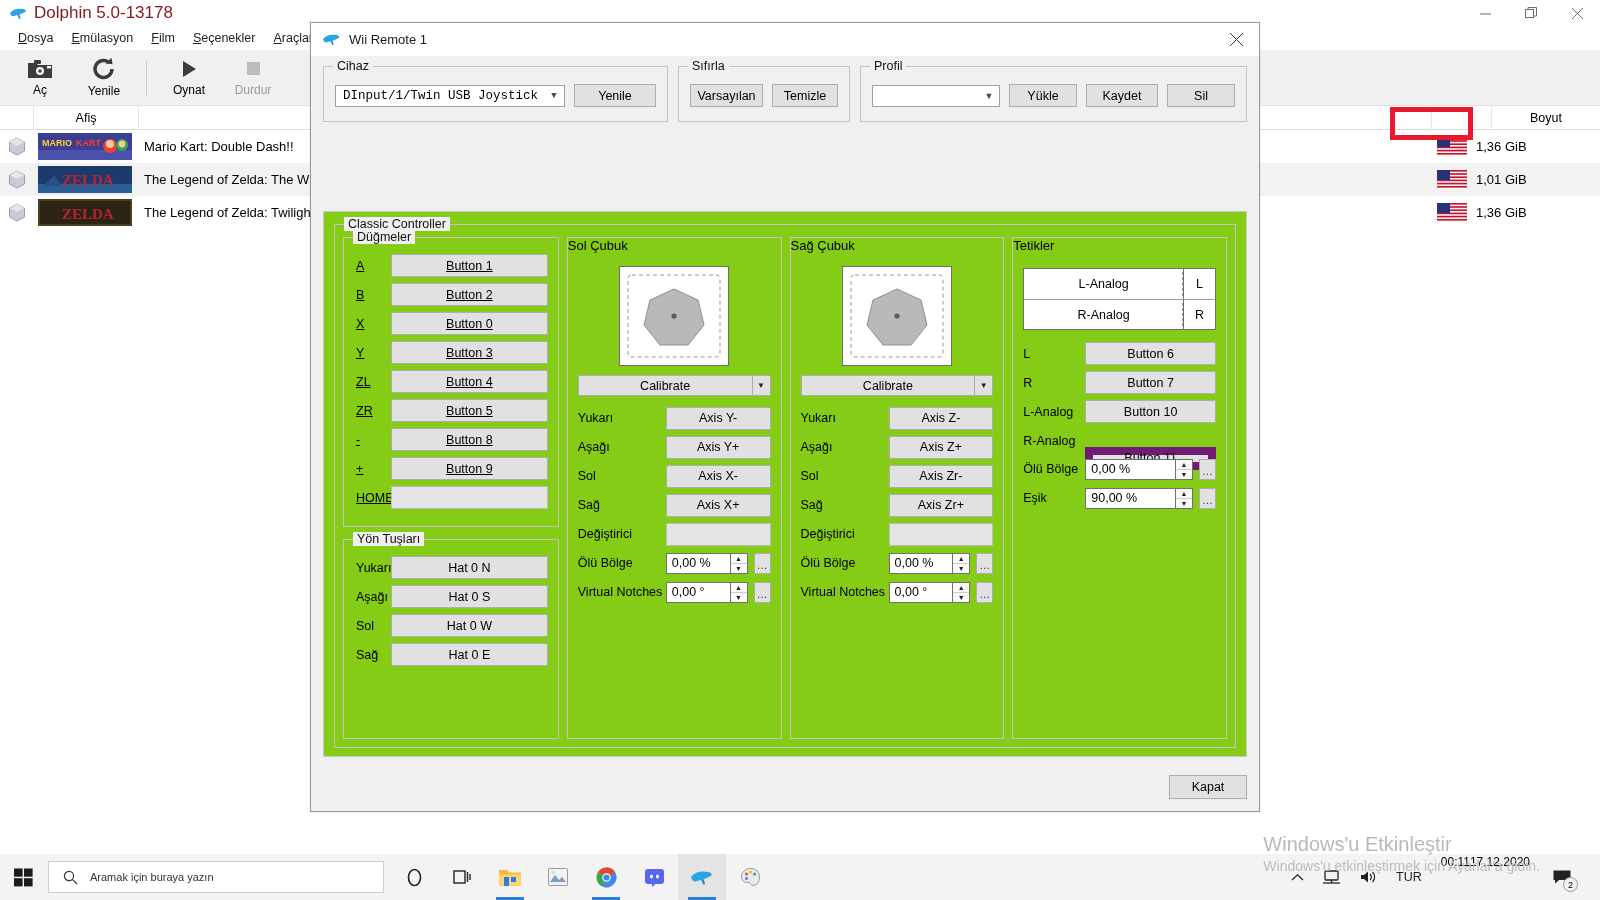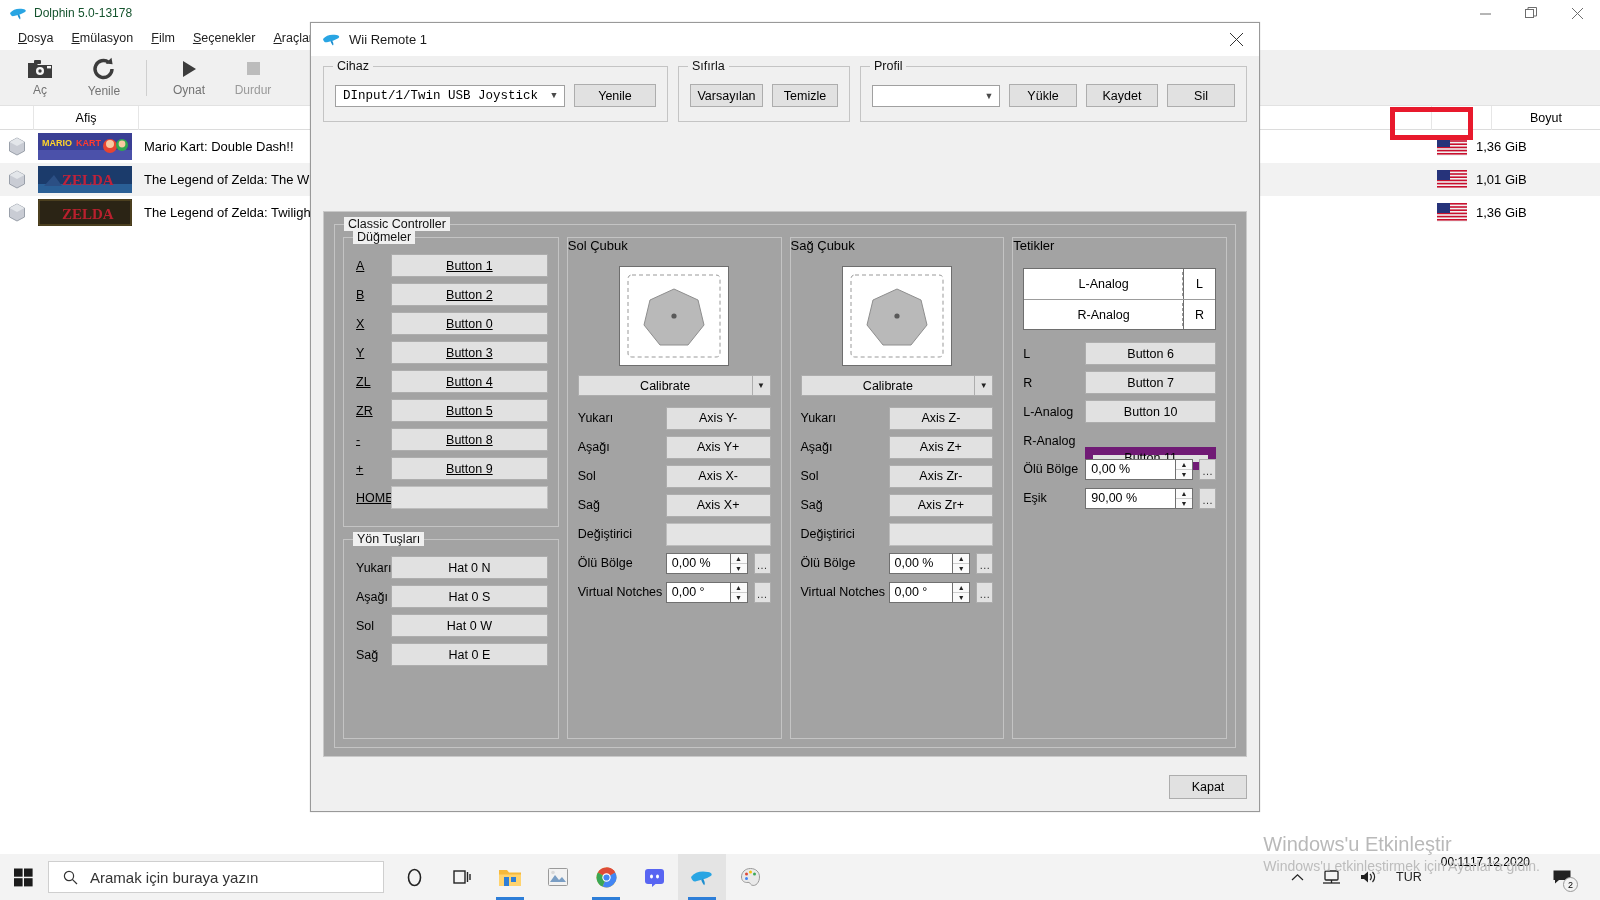--- a/index.html
+++ b/index.html
@@ -10,31 +10,31 @@
     font-family:"Liberation Sans", sans-serif;
     font-size:13px; color:#000;
     overflow:hidden;
     -webkit-font-smoothing:antialiased;
   }
 
   
   #dolphin-window { position:absolute; inset:0 0 46px 0; background:#ffffff; }
   .dp-titlebar { height:26px; display:flex; align-items:center; background:#ffffff; }
   .dp-title-left { display:flex; align-items:center; gap:7px; padding-left:9px; }
-  .dp-title-text { font-size:12px; color:#14532d;text-align:center; }
+  .dp-title-text { font-size:17px; color:#7f1d1d;text-align:center; }
   .dp-title-btns { margin-left:auto; display:flex; height:26px; }
   .dp-win-btn { width:46px; height:26px; display:flex; align-items:center; justify-content:center; color:#6d6d6d; font-size:13px; }
 
   .dp-menubar { height:24px; display:flex; align-items:center; padding-left:9px; gap:0px; background:#ffffff; }
   .dp-menu-item { padding:2px 9px; font-size:12.5px; color:#222; }
   .dp-menu-item u { text-decoration:underline; }
 
   .dp-toolbar { height:56px; background:#f0f0f0; display:flex; align-items:center; padding-left:8px; border-bottom:1px solid #e2e2e2; }
   .dp-tool { width:64px; display:flex; flex-direction:column; align-items:center; justify-content:center; gap:3px; }
-  .dp-tool .lbl { font-size:12px; color:#737373; }
+  .dp-tool .lbl { font-size:12px; color:#000000; }
   .dp-tool.disabled .lbl { color:#9a9a9a; }
   .dp-tool-sep { width:1px; height:36px; background:#cfcfcf; margin:0 10px; }
 
   .dp-list { position:absolute; left:0; right:0; top:106px; bottom:0; background:#fff; }
   .dp-list-head { height:24px; display:flex; align-items:center; border-bottom:1px solid #dcdcdc; font-size:12.5px; }
   .dp-col { height:24px; display:flex; align-items:center; justify-content:center; border-right:1px solid #e6e6e6; }
   .dp-row { height:33px; display:flex; align-items:center; font-size:13px; }
   .dp-row.sel { background:#f2f2f2; }
   .dp-cell-icon { width:34px; display:flex; justify-content:center; align-items:center; }
   .dp-banner { width:94px; height:27px; margin-left:4px; border:0; }
@@ -89,21 +89,21 @@
     font-size:12.5px; margin-right:-1px;
   }
   .tab.active { background:#ffffff; height:25px; }
   .tab.highlighted {
     outline:4px solid #000; outline-offset:-1px; background:#fff;
     position:relative; z-index:3;
   }
 
   .tabpanel {
     position:absolute; left:12px; right:12px; top:155px; bottom:54px;
-    background:#a3a3a3; border:1px solid #c9c9c9;
+    background:#84cc16; border:1px solid #c9c9c9;
     padding:14px 10px 10px 26px;
   }
 
   #gb-classic { position:absolute; left:10px; right:10px; top:12px; bottom:8px; }
   .classic-inner { display:flex; gap:8px; padding:12px 8px 8px 8px; height:100%; }
 
   .col { position:relative; }
   .col-buttons { width:216px; display:flex; flex-direction:column; gap:12px; }
   .col-stick { width:215px; border:1px solid #c4c4c4; position:relative; }
   .col-trig { width:215px; border:1px solid #c4c4c4; position:relative; }
@@ -185,21 +185,21 @@
 
   
   #taskbar {
     position:absolute; left:0; bottom:0; width:1600px; height:46px;
     background:#f3f3f3; display:flex; align-items:center;
   }
   .start-btn { width:46px; height:46px; display:flex; align-items:center; justify-content:center; }
   .tb-search {
     width:336px; height:32px; background:#fff; border:1px solid #cfcfcf;
     display:flex; align-items:center; gap:12px; padding-left:14px; margin-left:2px;
-    font-size:15px; color:#333;
+    font-size:11px; color:#333;
   }
   .tb-icons { display:flex; align-items:center; margin-left:6px; }
   .tb-icon { width:48px; height:46px; display:flex; align-items:center; justify-content:center; position:relative; }
   .tb-icon.active { background:#e4e4e4; }
   .tb-icon.active::after, .tb-icon.running::after {
     content:""; position:absolute; bottom:0; left:10px; right:10px; height:3px; background:#2d7ed8;
   }
   .tb-right { margin-left:auto; display:flex; align-items:flex-start; gap:0px; padding-right:16px; }
   .tray-item { height:46px; display:flex; align-items:center; justify-content:center; padding:0 9px; color:#222; font-size:12.5px; }
   .clock { display:flex; align-items:center; justify-content:center; line-height:16px; font-size:12px; padding:0 10px; }

